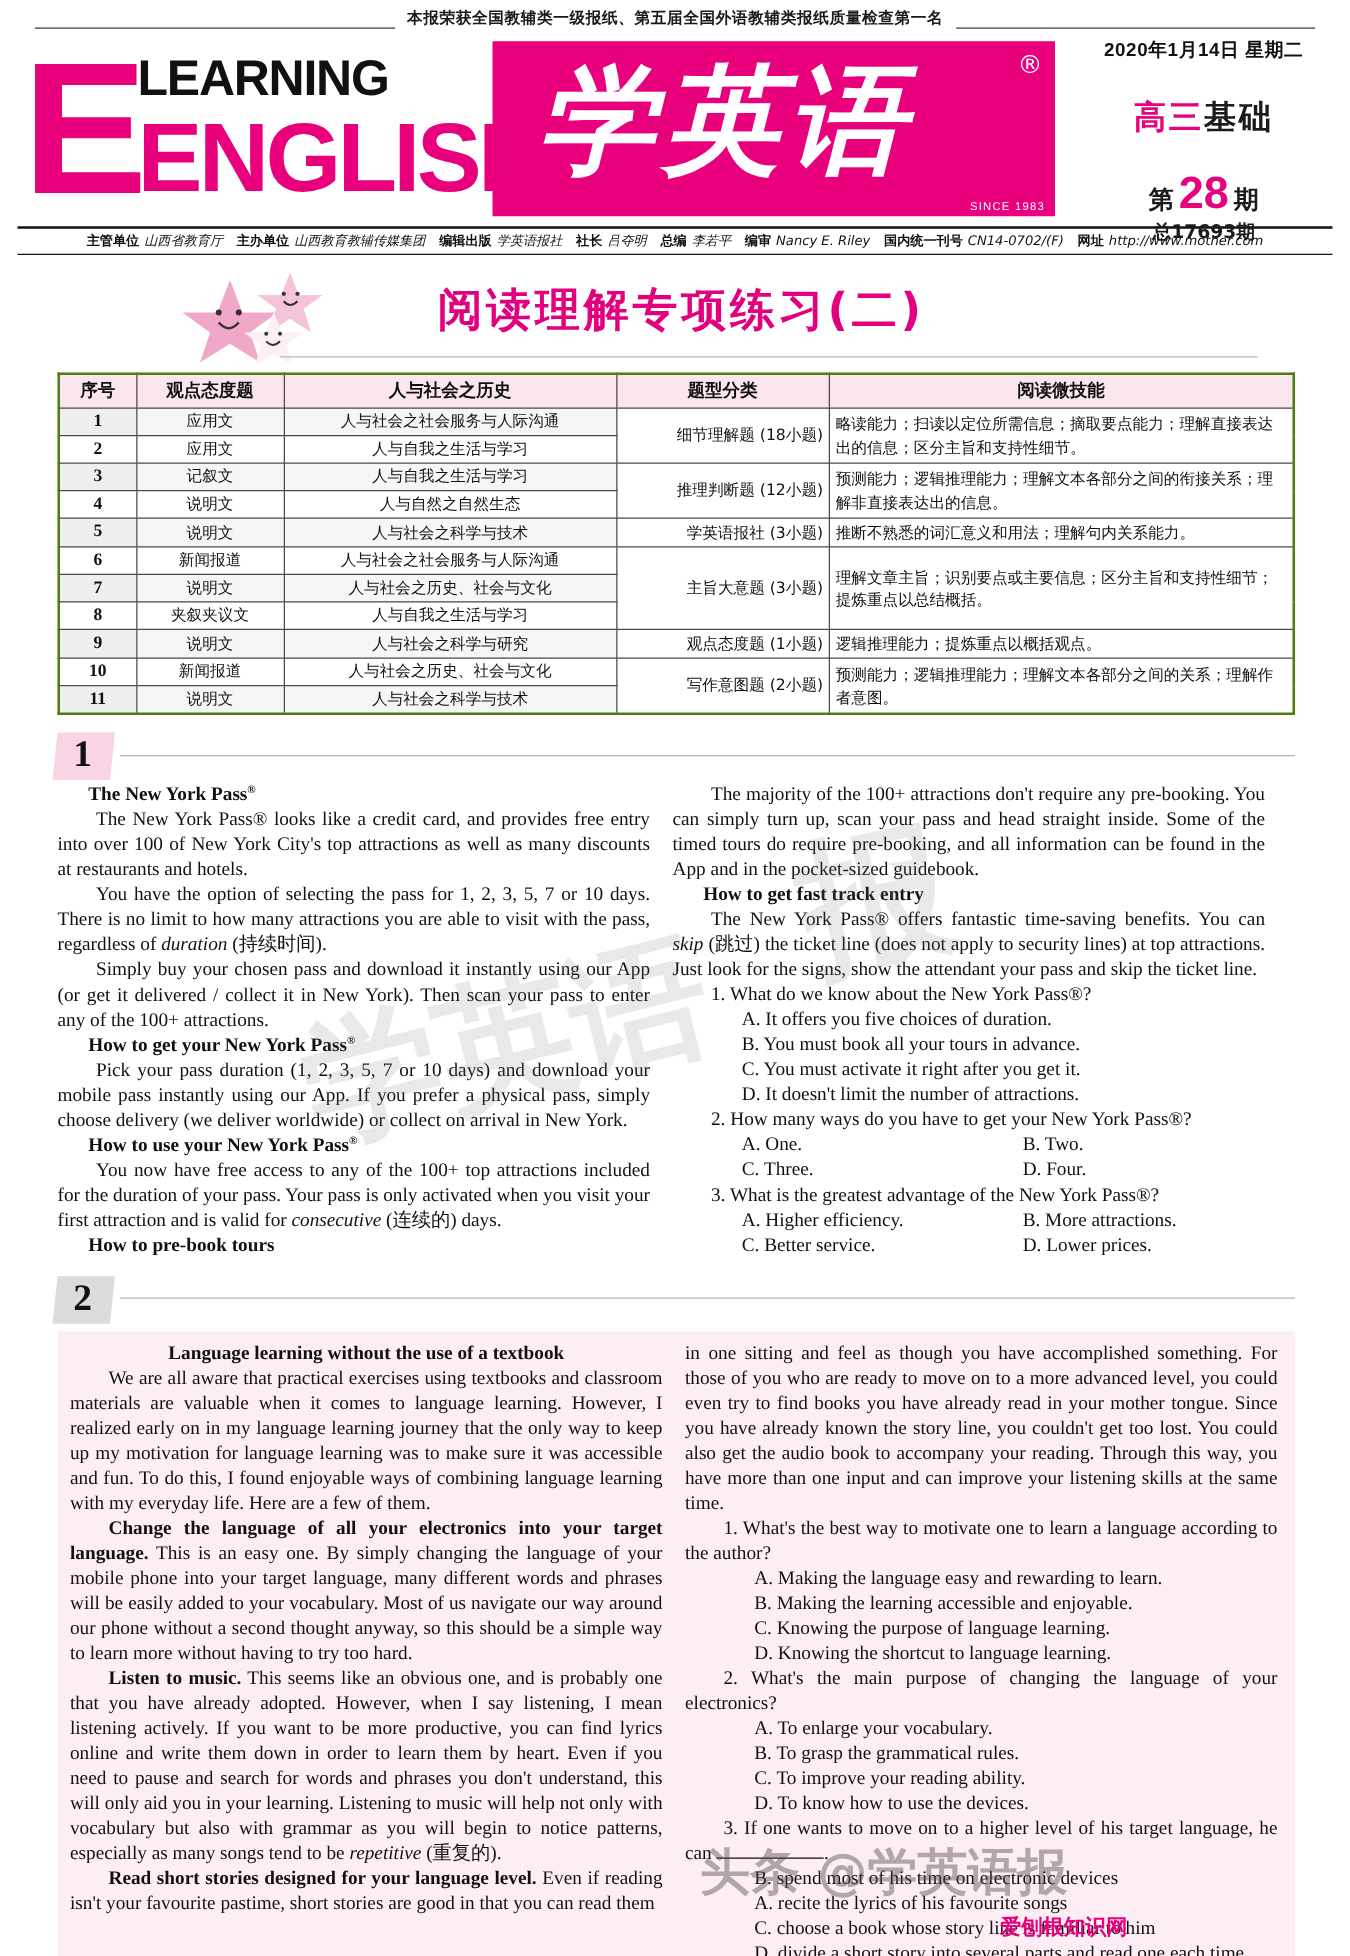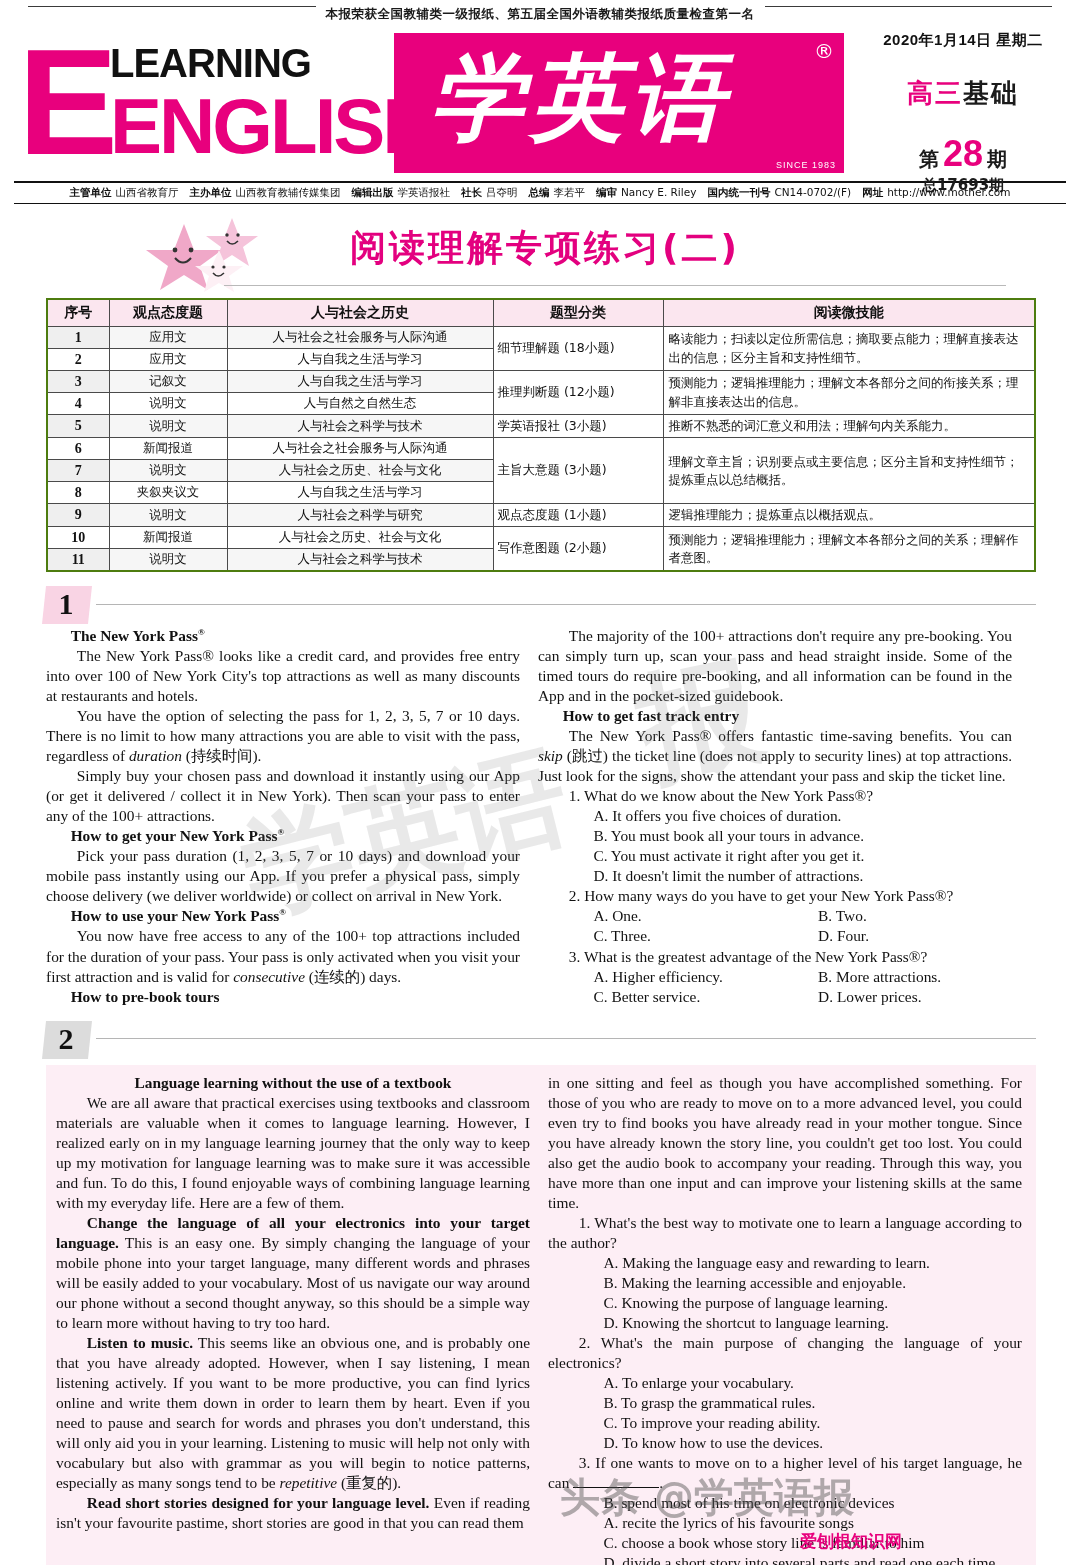--- a/index.html
+++ b/index.html
@@ -8,21 +8,21 @@
     width:1080px; height:1565px;
     background:#ffffff;
     font-family:"Liberation Serif", serif;
     color:#111;
     position:relative;
     overflow:hidden;
   }
 
   
   .award-line {
-    display:flex; align-items:flex-start; gap:10px;
+    display:flex; align-items:flex-end; gap:10px;
     padding:6px 28px 2px 28px;
   }
   .award-line .rule { flex:1 1 auto; height:1px; background:#3a3a3a; }
   .award-text {
     font-family:"Liberation Serif", serif;
     font-weight:bold; font-size:12.5px; letter-spacing:0.5px;
     color:#1a1a1a; white-space:nowrap;
   }
 
   
@@ -139,21 +139,21 @@
     margin:4px 14px 0 14px;
     border-top:2px solid #111; border-bottom:1px solid #111;
     padding:3px 0 3px 0;
     display:flex; justify-content:center; align-items:baseline;
     gap:11px;
     font-family:"DejaVu Sans", sans-serif;
     font-size:10.5px; color:#111;
     white-space:nowrap;
   }
   .info-bar .k { font-weight:bold; }
-  .info-bar .v { font-weight:normal; }
+  .info-bar .v { font-weight:normal;font-style:italic; }
   .info-bar .pair { display:inline-flex; gap:4px; align-items:baseline; }
 
   
   .sec-title-wrap {
     position:relative;
     height:88px;
     margin:6px 14px 0 14px;
   }
   .stars { position:absolute; left:130px; top:6px; width:140px; height:76px; }
   .sec-title {
@@ -185,21 +185,21 @@
   table.syllabus thead th {
     background:#fbe6ef;
     font-weight:bold;
     text-align:center;
     font-size:14px;
     padding:4px 4px;
   }
   table.syllabus td.c-no { text-align:center; width:62px; font-weight:bold; font-family:"Liberation Serif", serif; font-size:14px; }
   table.syllabus td.c-type { text-align:center; width:118px; }
   table.syllabus td.c-topic { text-align:center; width:266px; }
-  table.syllabus td.c-q { text-align:left; width:170px; }
+  table.syllabus td.c-q { text-align:right; width:170px; }
   table.syllabus td.c-skill { text-align:left; padding-left:5px; line-height:1.45; }
   table.syllabus tbody tr:nth-child(odd) td.c-no,
   table.syllabus tbody tr:nth-child(odd) td.c-type,
   table.syllabus tbody tr:nth-child(odd) td.c-topic { background:#f4f4f4; }
   table.syllabus tbody tr td { background:#fff; }
   table.syllabus tbody tr:nth-child(odd) td.c-no { background:#efefef; }
   table.syllabus tbody tr:nth-child(odd) td.c-type { background:#f6f6f6; }
   table.syllabus tbody tr:nth-child(odd) td.c-topic { background:#f6f6f6; }
 
   

